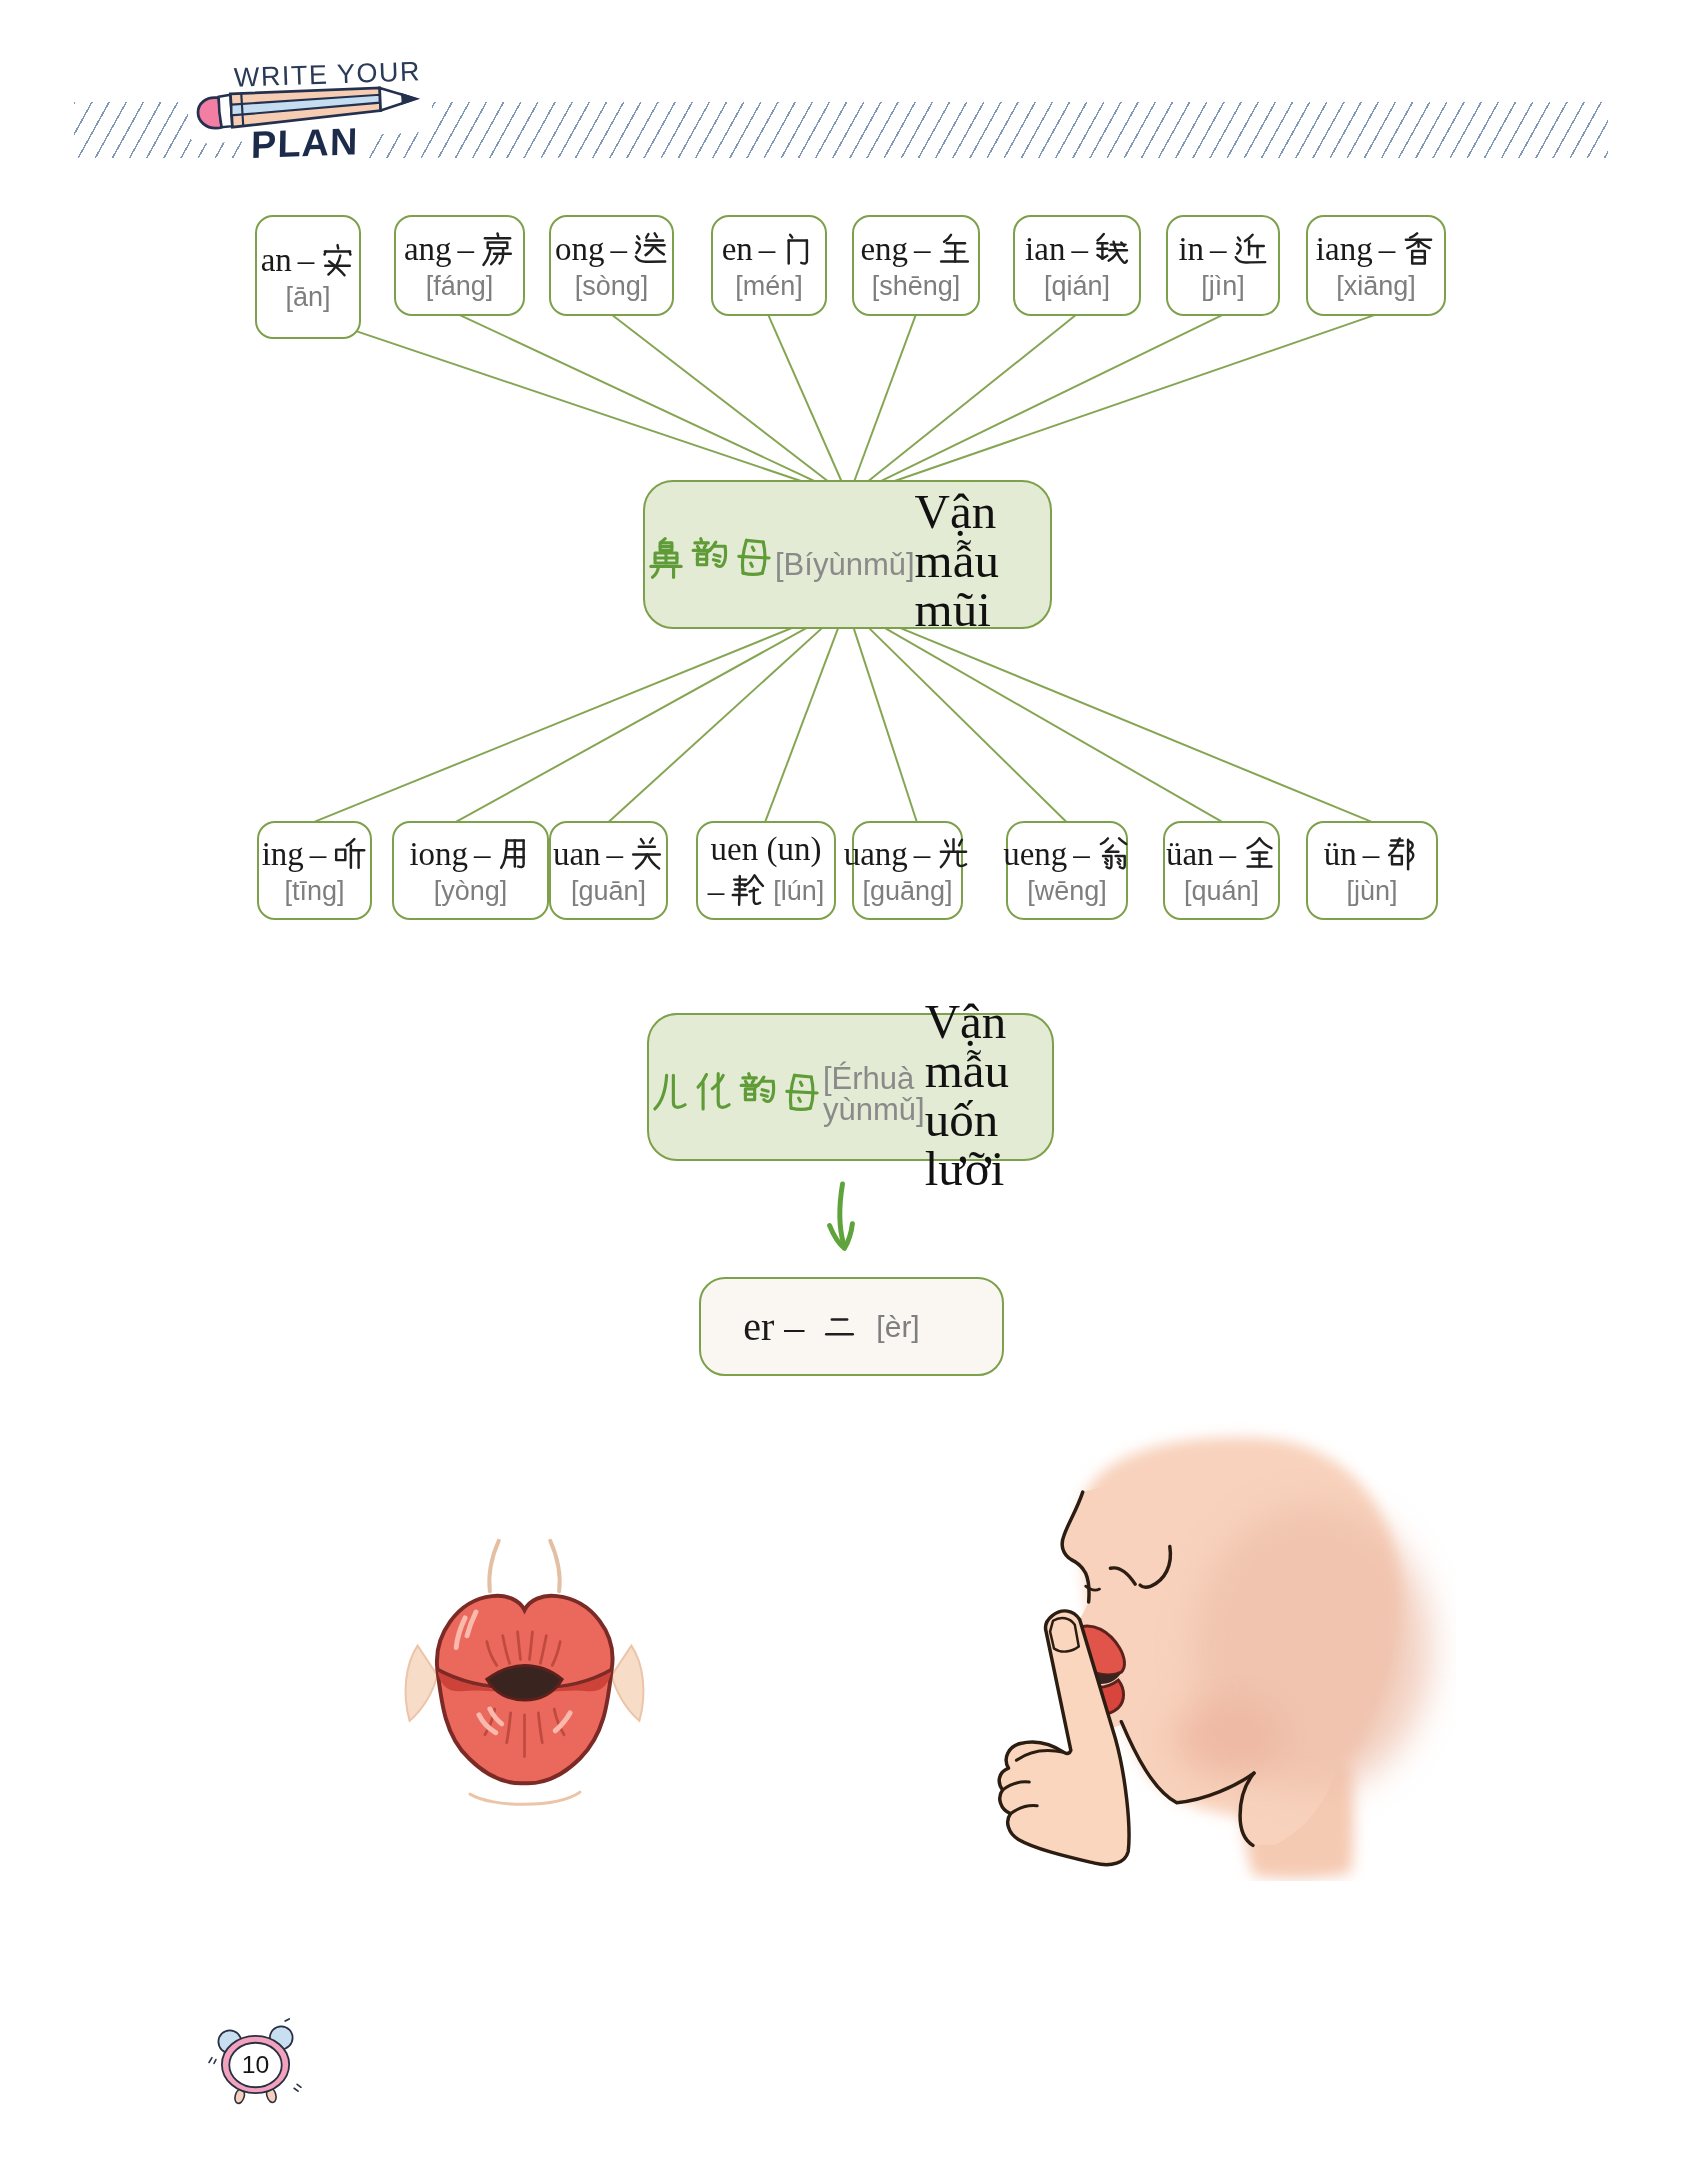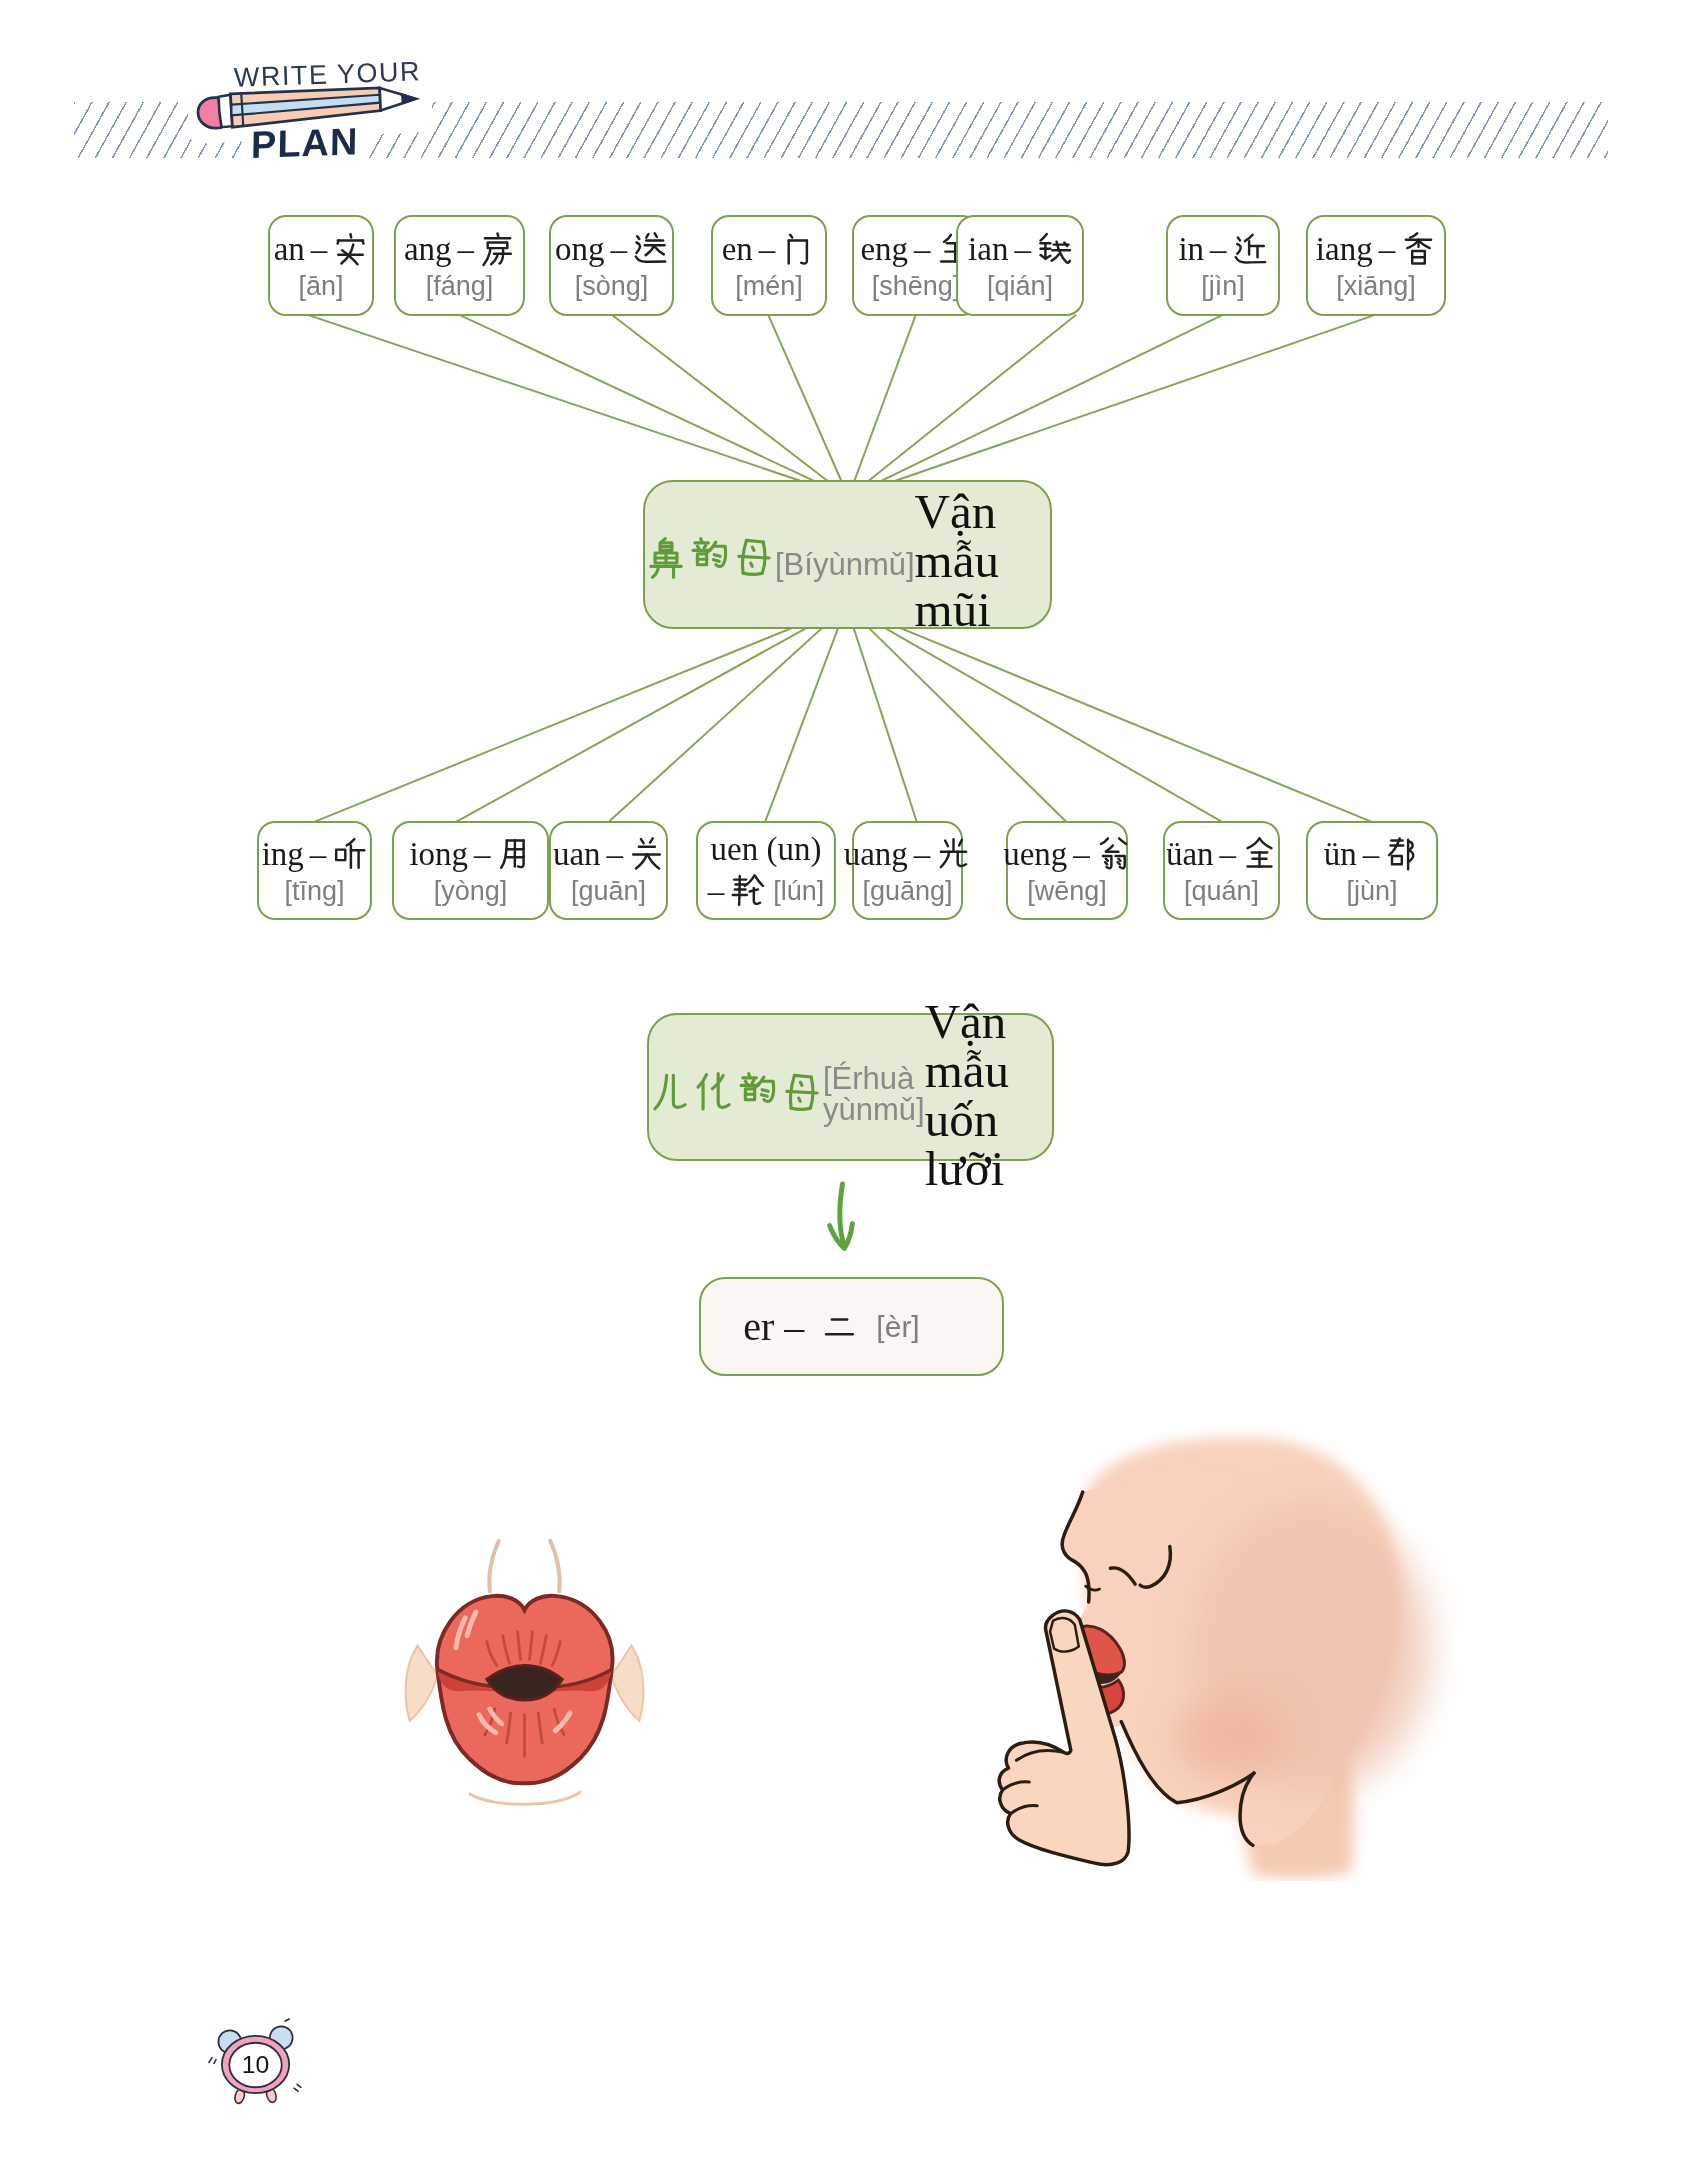--- a/index.html
+++ b/index.html
@@ -71,21 +71,21 @@
   <svg class="abs" style="left:190px;top:83px" width="238" height="55" viewBox="0 0 240 56">
     <path d="M26 15 C15 14 7 21 7 30 C7 39 15 46 25 46 C27 46 29 46 31 45 L28 15 C27 15 27 15 26 15 Z" fill="#f27ea4" stroke="#23304e" stroke-width="2.8"></path>
     <path d="M28 14 L40 12 L42 44 L31 45 C29 35 28 25 28 14 Z" fill="#fff" stroke="#23304e" stroke-width="2.6"></path>
     <path d="M40 11 L192 5 L193 28 L42 45 Z" fill="#f6cdb2" stroke="#23304e" stroke-width="2.8"></path>
     <path d="M41 22 L192 12 L192 20 L41 33 Z" fill="#c5ddf0" stroke="#23304e" stroke-width="2.2"></path>
     <path d="M51 10 L53 43" stroke="#23304e" stroke-width="2.2"></path>
     <path d="M192 5 L229 16 L193 28 Z" fill="#fff" stroke="#23304e" stroke-width="2.6"></path>
     <path d="M214 11 L229 16 L215 21 C215 18 215 14 214 11 Z" fill="#23304e" stroke="#23304e" stroke-width="1.5"></path>
   </svg>
 
-<div class="bx" style="left:268px;top:215px;width:106px;height:101px">
+<div class="bx" style="left:255px;top:215px;width:106px;height:124px">
       <div class="l1">
         <span>an</span>
         <span class="da">–</span>
         <svg class="cc" width="36" height="36" viewBox="0 0 100 100" fill="none" stroke="#1f1f1f" stroke-width="7" stroke-linecap="round" stroke-linejoin="round">
           <path d="M50 6 L52 16"></path>
           <path d="M14 24 L86 24"></path>
           <path d="M16 24 L13 33"></path>
           <path d="M84 24 L87 33"></path>
           <path d="M58 36 C54 56 44 74 24 90"></path>
           <path d="M26 52 C42 64 58 78 70 92"></path>
@@ -148,21 +148,21 @@
         <svg class="cc" width="36" height="36" viewBox="0 0 100 100" fill="none" stroke="#1f1f1f" stroke-width="7" stroke-linecap="round" stroke-linejoin="round">
           <path d="M40 8 C34 18 28 24 20 28"></path>
           <path d="M28 32 H80"></path>
           <path d="M24 56 H78"></path>
           <path d="M12 84 H88"></path>
           <path d="M52 32 V84"></path>
         </svg>
       </div>
       <div class="l2">[shēng]</div>
     </div>
-<div class="bx" style="left:956px;top:215px;width:128px;height:101px">
+<div class="bx" style="left:1013px;top:215px;width:128px;height:101px">
       <div class="l1">
         <span>ian</span>
         <span class="da">–</span>
         <svg class="cc" width="36" height="36" viewBox="0 0 100 100" fill="none" stroke="#1f1f1f" stroke-width="7" stroke-linecap="round" stroke-linejoin="round">
           <path d="M28 6 C22 14 16 20 10 24"></path>
           <path d="M10 32 H38"></path>
           <path d="M10 48 H38"></path>
           <path d="M24 32 V76"></path>
           <path d="M10 66 L24 76"></path>
           <path d="M24 76 L38 68"></path>

